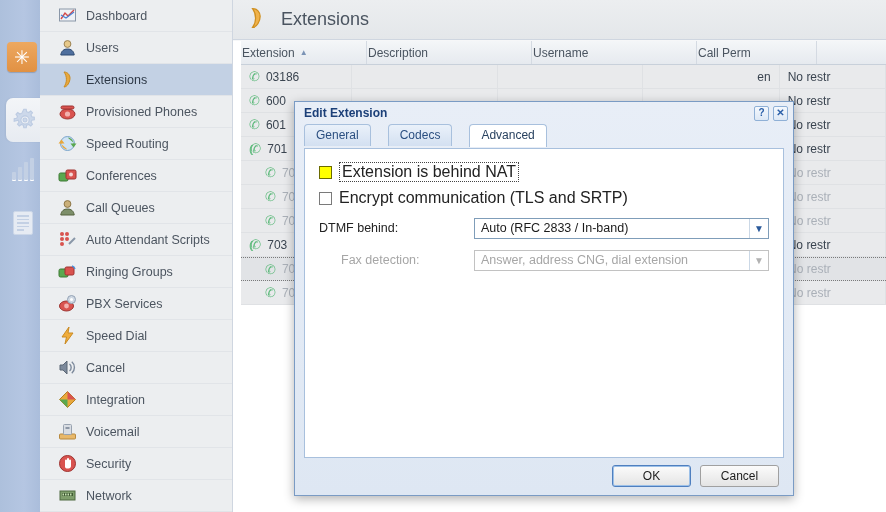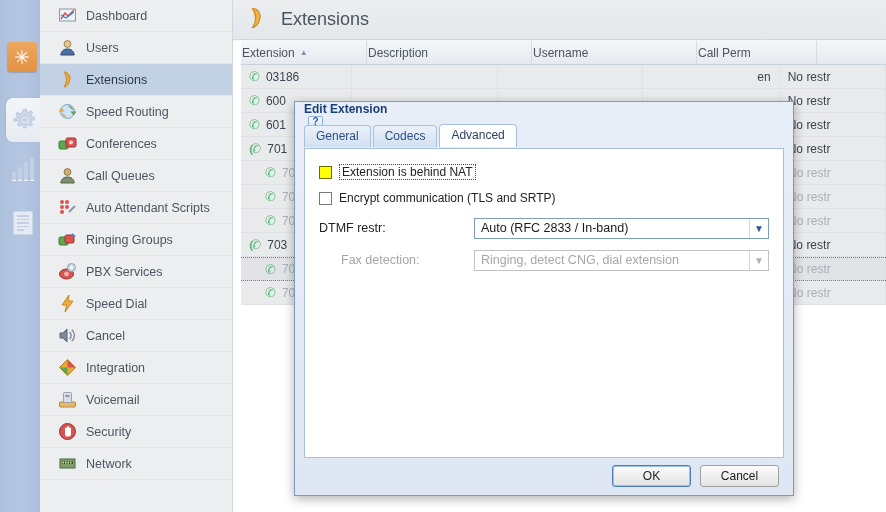--- a/index.html
+++ b/index.html
@@ -82,46 +82,46 @@
   .phone-ico { color:#5fba7d; font-size:13px; }
   .phone-ico.grp::before { content:"(("; letter-spacing:-3px; font-size:11px; }
 
   
   .dialog {
     position:absolute; left:294px; top:101px; width:500px; height:395px;
     background: linear-gradient(to bottom,#e8eef7,#dee7f3);
     border:1px solid #7a9bc4; box-shadow:0 3px 10px rgba(0,0,0,.30);
   }
   .dlg-title {
-    height:22px; display:flex; align-items:flex-start; padding:0 5px 0 9px;
-    color:#1b3f78; font-weight:bold; font-size:12px;flex-direction:column;
+    height:22px; display:flex; align-items:center; padding:0 5px 0 9px;
+    color:#1b3f78; font-weight:bold; font-size:12px;
   }
   .dlg-title .spacer{flex:1;}
   .tbtn {
     width:15px; height:15px; margin-left:4px; border:1px solid #8fb0d6; border-radius:2px;
     background:linear-gradient(to bottom,#f4f8fd,#dde8f5);
     display:flex; align-items:center; justify-content:center;
     font-size:10px; color:#2a5fa8; line-height:1;
   }
-  .tabs { display:flex; align-items:center; gap:2px; padding:0 0 0 9px; height:23px; }
+  .tabs { display:flex; align-items:flex-start; gap:17px; padding:0 0 0 9px; height:23px; }
   .tab {
     padding:3px 11px 4px; font-size:12px; color:#2b4f80;
     background:linear-gradient(to bottom,#eaf1fa,#d3e0f1);
     border:1px solid #a8c0dd; border-bottom:none; border-radius:4px 4px 0 0;
   }
   .tab.active { background:#fff; color:#28415f; border-color:#a8c0dd; padding-bottom:5px; }
   .dlg-body {
     position:absolute; left:9px; right:9px; top:46px; height:310px;
     background:#fff; border:1px solid #a8c0dd; padding:12px 14px;
   }
   .row-chk { display:flex; align-items:center; gap:7px; height:22px; margin-bottom:4px; }
   .chk { width:13px; height:13px; border:1px solid #7a7a7a; background:#fff; flex:0 0 13px; }
   .chk.hl { background:#ffff00; border:1px solid #6b6b00; }
   .chk.dis { background:#e9e9e9; border-color:#b6b6b6; }
-  .lbl { font-size:12px; color:#222; }
+  .lbl { font-size:16px; color:#222; }
   .lbl.focus { border:1px dotted #444; padding:0 2px; }
   .lbl.dis { color:#a6a6a6; }
   .row-fld { display:flex; align-items:center; height:26px; margin-top:6px; }
   .fld-label { width:155px; font-size:12.5px; color:#222; }
   .fld-label.indent { padding-left:22px; }
   .fld-label.dis { color:#a6a6a6; }
   .combo {
     flex:1; height:21px; border:1px solid #7f9db9; background:#fff;
     display:flex; align-items:center; padding:0 0 0 6px; font-size:12.5px; color:#1a1a1a;
   }
@@ -197,20 +197,30 @@
       </span>
       <span>Users</span>
     </div>
     <div class="nav-item sel">
       <span class="nav-icon">
         <svg width="19" height="19" viewBox="0 0 19 19">
           <path d="M6 2c3.5 0 6 2.8 6 6.2S9.5 17 6 17c1.6-2.4 2.4-5 2.4-7.4C8.4 6.6 7.6 4.2 6 2z" fill="#e8a83c" stroke="#c98a22"></path>
         </svg>
       </span>
       <span>Extensions</span>
+    </div>
+    <div class="nav-item">
+      <span class="nav-icon">
+        <svg width="19" height="19" viewBox="0 0 19 19">
+          <ellipse cx="9.5" cy="12" rx="7.5" ry="5" fill="#d9534f" stroke="#9e3330"></ellipse>
+          <circle cx="9.5" cy="12" r="2.6" fill="#f2b1ae"></circle>
+          <rect x="3" y="4" width="13" height="3" rx="1.5" fill="#d9534f" stroke="#9e3330"></rect>
+        </svg>
+      </span>
+      <span>Provisioned Phones</span>
     </div>
     <div class="nav-item">
       <span class="nav-icon">
         <svg width="19" height="19" viewBox="0 0 19 19">
           <circle cx="9.5" cy="9.5" r="7" fill="#cfe3f5" stroke="#7aa5cb"></circle>
           <path d="M9.5 3.5a6 6 0 016 6h-3l3 4 3-4h-2" fill="#5aa84f"></path>
           <path d="M9.5 15.5a6 6 0 01-6-6h3l-3-4-3 4h2" fill="#e8a83c"></path>
         </svg>
       </span>
       <span>Speed Routing</span>
@@ -473,32 +483,32 @@
         <span class="chk hl"></span>
         <span class="lbl focus">Extension is behind NAT</span>
       </div>
 
       <div class="row-chk">
         <span class="chk"></span>
         <span class="lbl">Encrypt communication (TLS and SRTP)</span>
       </div>
 
       <div class="row-fld">
-        <span class="fld-label">DTMF restr:</span>
+        <span class="fld-label">DTMF behind:</span>
         <span class="combo">
           <span>Auto (RFC 2833 / In-band)</span>
           <span class="caret">▼</span>
         </span>
       </div>
 
 
       <div class="row-fld">
         <span class="fld-label indent dis">Fax detection:</span>
         <span class="combo dis">
-          <span>Ringing, detect CNG, dial extension</span>
+          <span>Answer, address CNG, dial extension</span>
           <span class="caret">▼</span>
         </span>
       </div>
     </div>
 
     <div class="dlg-foot">
       <div class="btn default">OK</div>
       <div class="btn">Cancel</div>
     </div>
   </div>

